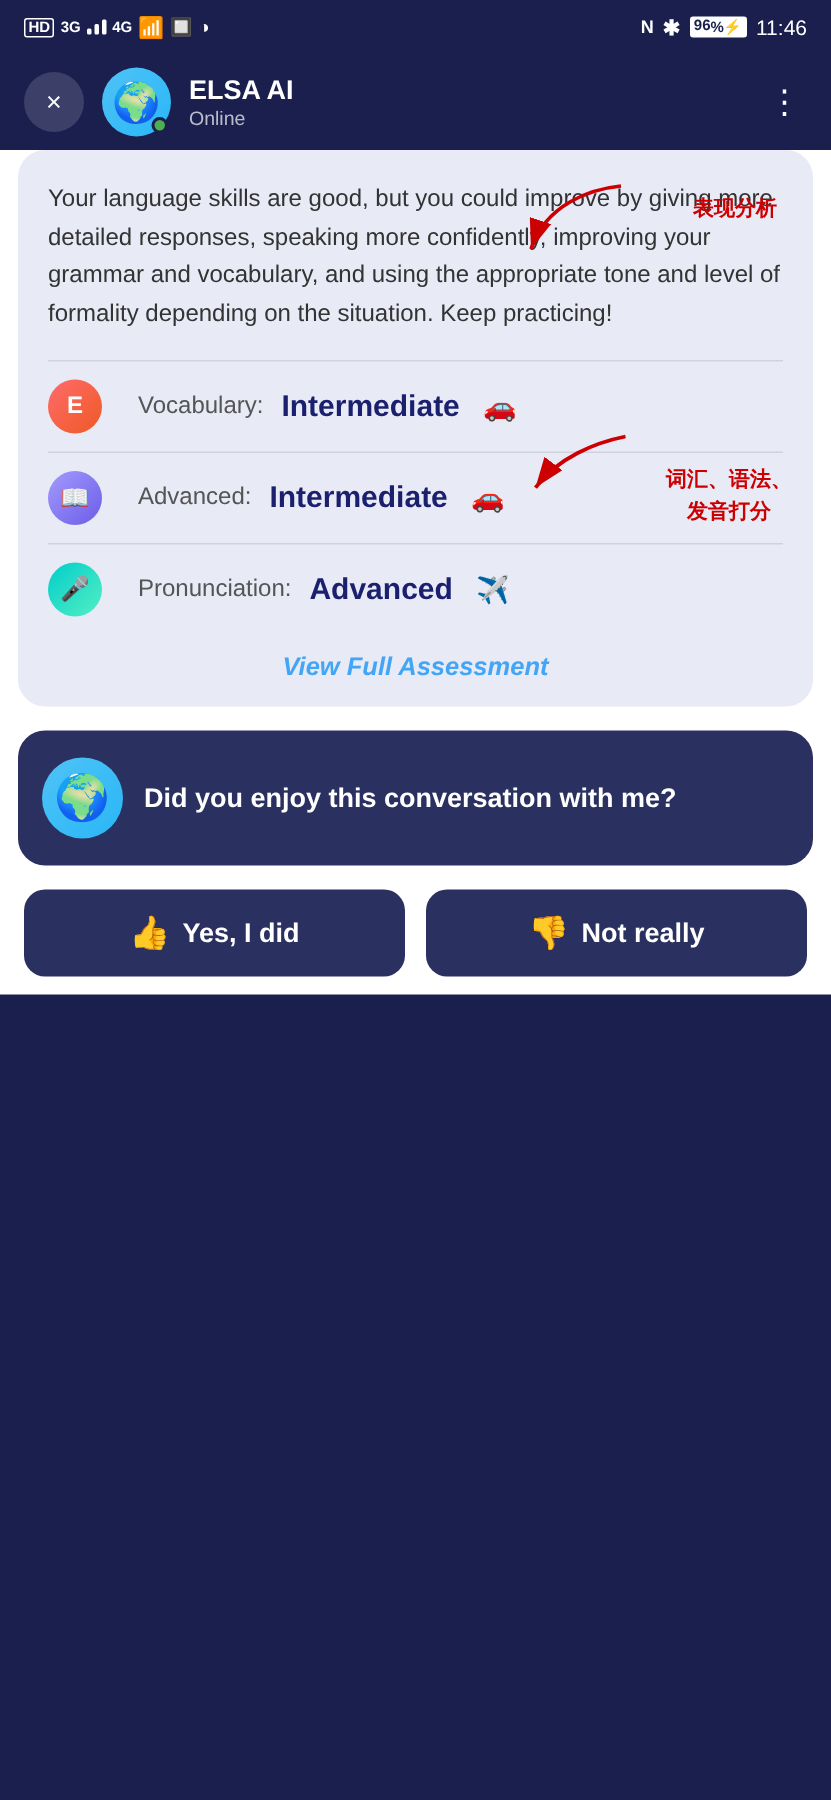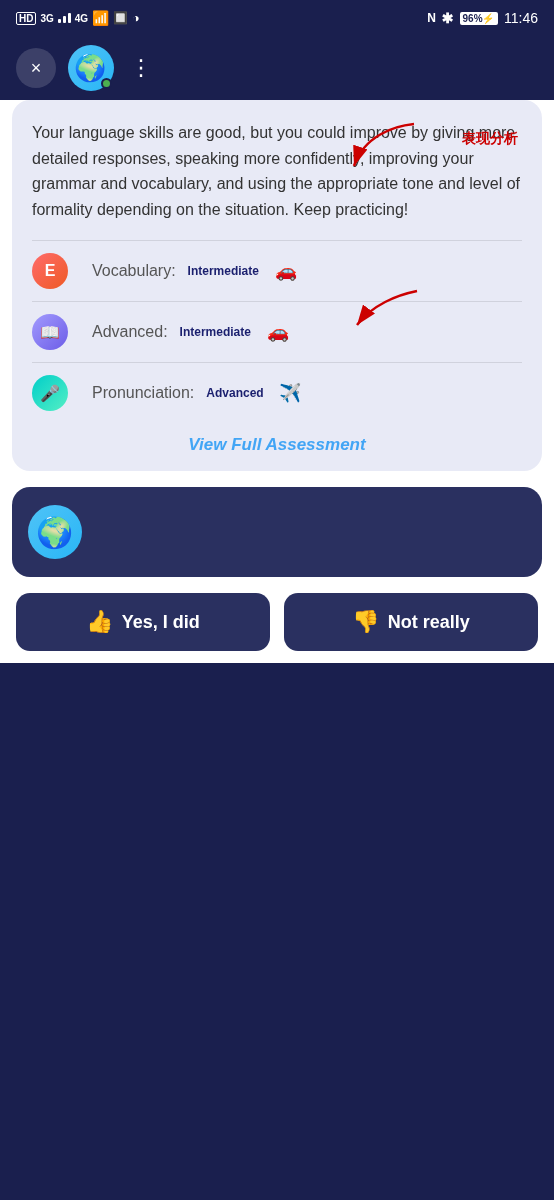--- a/index.html
+++ b/index.html
@@ -171,21 +171,21 @@
       background: linear-gradient(135deg, #00cec9, #55efc4);
     }
     .skill-label {
       color: #555;
       font-size: 16px;
       margin-left: 12px;
     }
     .skill-level {
       color: #1a1f6e;
       font-weight: 700;
-      font-size: 12px;
+      font-size: 20px;
       text-align: center;
     }
     .skill-emoji {
       font-size: 18px;
       margin-left: 4px;
     }
 
     .view-full-btn {
       display: block;
       text-align: center;
@@ -321,40 +321,45 @@
 </div>
 
 <div class="header">
   <button class="close-btn">
     <span>×</span>
   </button>
   <div class="avatar-container">
     <div class="avatar">🌍</div>
     <div class="online-dot"></div>
   </div>
+  <div class="header-info">
+    <div class="header-name">ELSA AI</div>
+    <div class="header-status">Online</div>
+  </div>
   <button class="more-btn">
     <span>⋮</span>
   </button>
 </div>
 
 <div class="chat-area">
 
   <div class="card-wrapper">
 
     <div class="cn-label-1">表现分析</div>
 
     <svg class="arrow-1" width="80" height="60" viewBox="0 0 80 60">
       <defs>
         <marker id="arrowhead1" markerWidth="8" markerHeight="6" refX="8" refY="3" orient="auto">
           <polygon points="0 0, 8 3, 0 6" fill="#cc0000"></polygon>
         </marker>
       </defs>
       <path d="M70,8 C50,10 20,20 10,50" stroke="#cc0000" stroke-width="2.5" fill="none" marker-end="url(#arrowhead1)"></path>
     </svg>
 
+    <div class="cn-label-2">词汇、语法、<br>发音打分</div>
 
     <svg class="arrow-2" width="80" height="50" viewBox="0 0 80 50">
       <defs>
         <marker id="arrowhead2" markerWidth="8" markerHeight="6" refX="8" refY="3" orient="auto">
           <polygon points="0 0, 8 3, 0 6" fill="#cc0000"></polygon>
         </marker>
       </defs>
       <path d="M70,8 C50,12 25,22 10,42" stroke="#cc0000" stroke-width="2.5" fill="none" marker-end="url(#arrowhead2)"></path>
     </svg>
 
@@ -387,20 +392,21 @@
         <span class="skill-level">Advanced</span>
         <span class="skill-emoji">✈️</span>
       </div>
 
       <button class="view-full-btn">View Full Assessment</button>
     </div>
   </div>
 
   <div class="feedback-bubble">
     <div class="feedback-avatar">🌍</div>
+    <div class="feedback-text">Did you enjoy this conversation with me?</div>
   </div>
 
   <div class="response-buttons">
     <button class="response-btn">
       <span class="emoji">👍</span>
       <span>Yes, I did</span>
     </button>
     <button class="response-btn">
       <span class="emoji">👎</span>
       <span>Not really</span>

